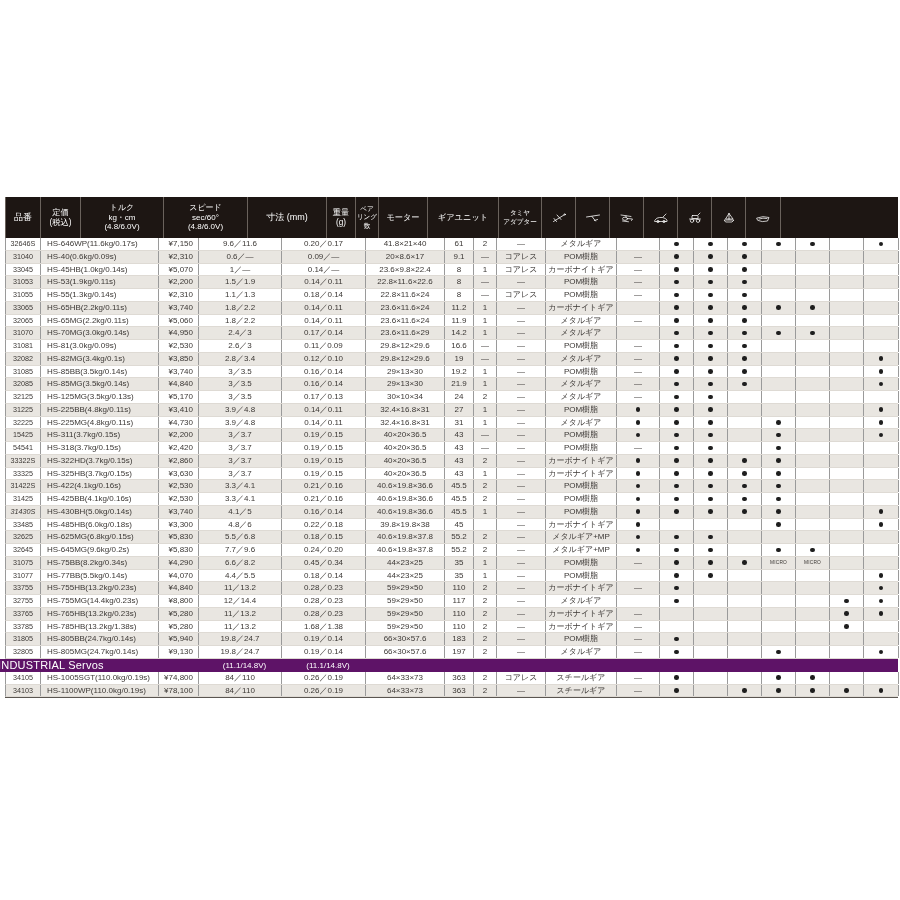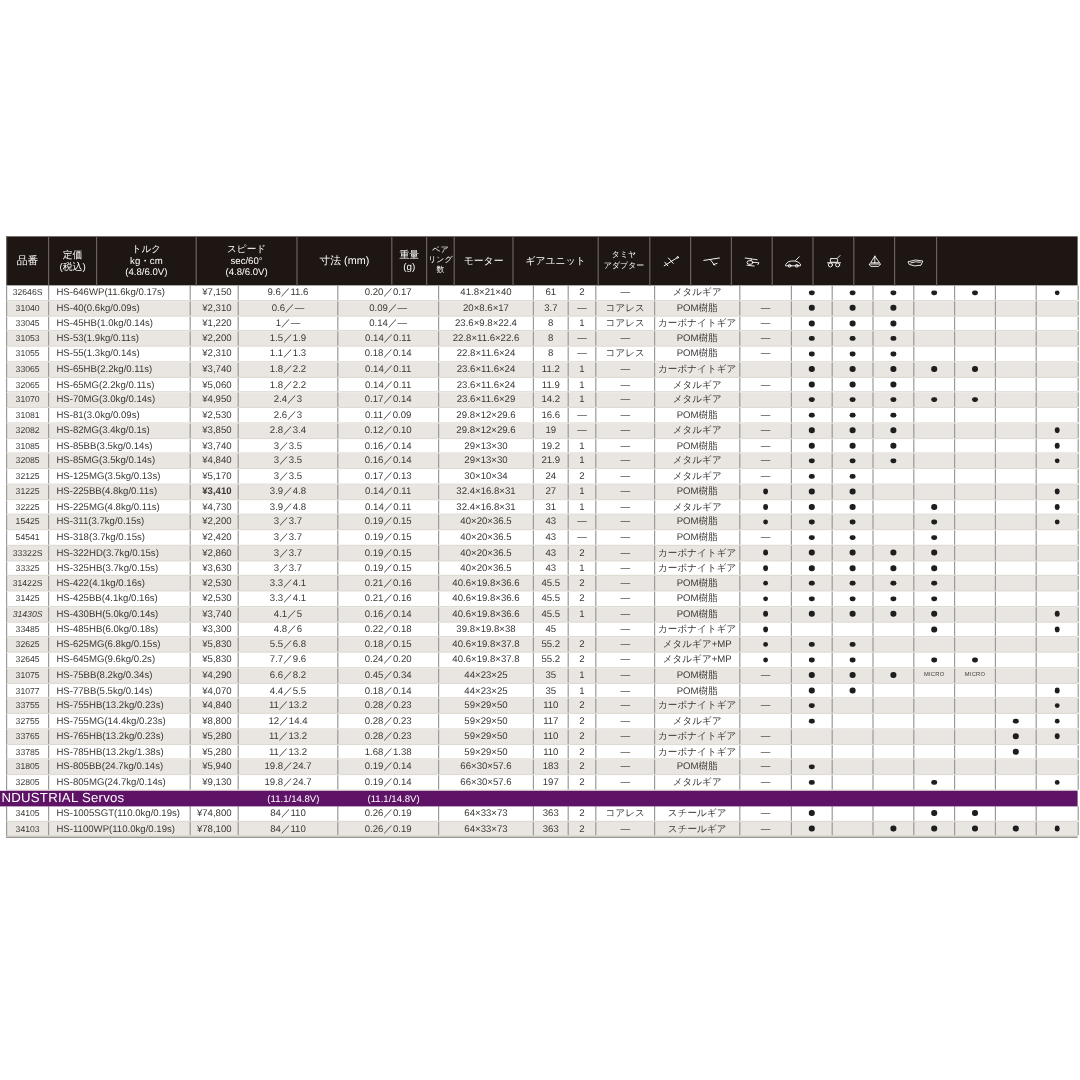--- a/index.html
+++ b/index.html
@@ -157,21 +157,21 @@
           <span class="dot"></span>
         </div>
       </div>
       <div class="row alt">
         <div class="cell c-part" style="width: 35px; flex: 0 0 35px;">31040</div>
         <div class="cell c-name" style="width: 118px; flex: 0 0 118px;">HS-40(0.6kg/0.09s)</div>
         <div class="cell c-price" style="width: 40px; flex: 0 0 40px;">¥2,310</div>
         <div class="cell" style="width: 83px; flex: 0 0 83px;">0.6／—</div>
         <div class="cell" style="width: 84px; flex: 0 0 84px;">0.09／—</div>
         <div class="cell" style="width: 79px; flex: 0 0 79px;">20×8.6×17</div>
-        <div class="cell" style="width: 29px; flex: 0 0 29px;">3.7</div>
+        <div class="cell" style="width: 29px; flex: 0 0 29px;">9.1</div>
         <div class="cell" style="width: 23px; flex: 0 0 23px;">—</div>
         <div class="cell" style="width: 49px; flex: 0 0 49px;">コアレス</div>
         <div class="cell" style="width: 71px; flex: 0 0 71px;">POM樹脂</div>
         <div class="cell" style="width: 43px; flex: 0 0 43px;">—</div>
         <div class="cell" style="width: 34px; flex: 0 0 34px;">
           <span class="dot"></span>
         </div>
         <div class="cell" style="width: 34px; flex: 0 0 34px;">
           <span class="dot"></span>
         </div>
@@ -179,21 +179,21 @@
           <span class="dot"></span>
         </div>
         <div class="cell" style="width: 34px; flex: 0 0 34px;"></div>
         <div class="cell" style="width: 34px; flex: 0 0 34px;"></div>
         <div class="cell" style="width: 34px; flex: 0 0 34px;"></div>
         <div class="cell" style="width: 35px; flex: 0 0 35px;"></div>
       </div>
       <div class="row">
         <div class="cell c-part" style="width: 35px; flex: 0 0 35px;">33045</div>
         <div class="cell c-name" style="width: 118px; flex: 0 0 118px; text-align: right;">HS-45HB(1.0kg/0.14s)</div>
-        <div class="cell c-price" style="width: 40px; flex: 0 0 40px;">¥1,220</div>
+        <div class="cell c-price" style="width: 40px; flex: 0 0 40px;">¥5,070</div>
         <div class="cell" style="width: 83px; flex: 0 0 83px;">1／—</div>
         <div class="cell" style="width: 84px; flex: 0 0 84px;">0.14／—</div>
         <div class="cell" style="width: 79px; flex: 0 0 79px;">23.6×9.8×22.4</div>
         <div class="cell" style="width: 29px; flex: 0 0 29px;">8</div>
         <div class="cell" style="width: 23px; flex: 0 0 23px;">1</div>
         <div class="cell" style="width: 49px; flex: 0 0 49px;">コアレス</div>
         <div class="cell" style="width: 71px; flex: 0 0 71px;">カーボナイトギア</div>
         <div class="cell" style="width: 43px; flex: 0 0 43px;">—</div>
         <div class="cell" style="width: 34px; flex: 0 0 34px;">
           <span class="dot"></span>
@@ -477,21 +477,21 @@
         </div>
         <div class="cell" style="width: 34px; flex: 0 0 34px;"></div>
         <div class="cell" style="width: 34px; flex: 0 0 34px;"></div>
         <div class="cell" style="width: 34px; flex: 0 0 34px;"></div>
         <div class="cell" style="width: 34px; flex: 0 0 34px;"></div>
         <div class="cell" style="width: 35px; flex: 0 0 35px;"></div>
       </div>
       <div class="row alt">
         <div class="cell c-part" style="width: 35px; flex: 0 0 35px;">31225</div>
         <div class="cell c-name" style="width: 118px; flex: 0 0 118px;">HS-225BB(4.8kg/0.11s)</div>
-        <div class="cell c-price" style="width: 40px; flex: 0 0 40px; font-weight: bold;">¥3,410</div>
+        <div class="cell c-price" style="width: 40px; flex: 0 0 40px;">¥3,410</div>
         <div class="cell" style="width: 83px; flex: 0 0 83px;">3.9／4.8</div>
         <div class="cell" style="width: 84px; flex: 0 0 84px;">0.14／0.11</div>
         <div class="cell" style="width: 79px; flex: 0 0 79px;">32.4×16.8×31</div>
         <div class="cell" style="width: 29px; flex: 0 0 29px;">27</div>
         <div class="cell" style="width: 23px; flex: 0 0 23px;">1</div>
         <div class="cell" style="width: 49px; flex: 0 0 49px;">—</div>
         <div class="cell" style="width: 71px; flex: 0 0 71px;">POM樹脂</div>
         <div class="cell" style="width: 43px; flex: 0 0 43px;">
           <span class="dot"></span>
         </div>

